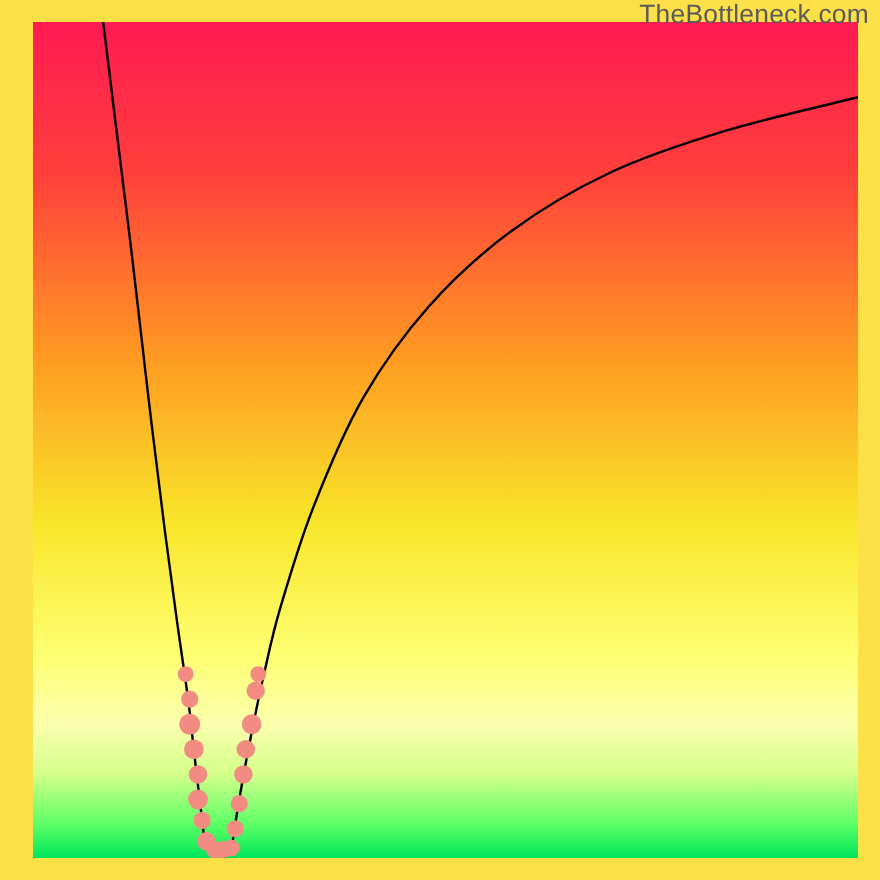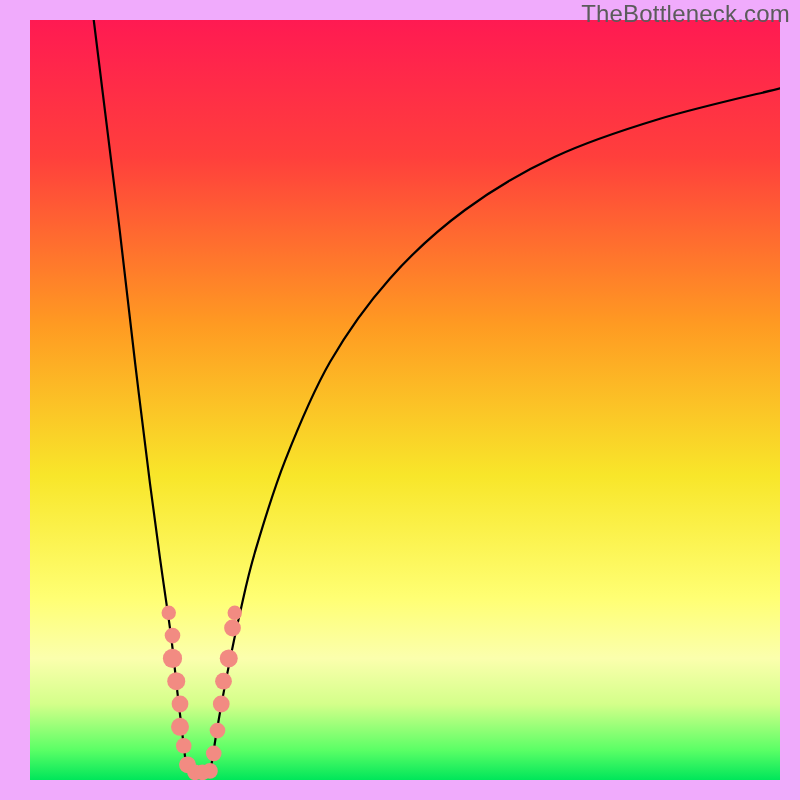--- a/index.html
+++ b/index.html
@@ -10,21 +10,21 @@
     overflow: hidden;
     background: #000;
     font-family: Arial, Helvetica, sans-serif;
   }
   .frame {
     position: absolute;
     top: 0;
     left: 0;
     width: 800px;
     height: 800px;
-    background: #f0abfc;
+    background: #fde047;
   }
   .plot {
     position: absolute;
     top: 20px;
     left: 30px;
     width: 750px;
     height: 760px;
     overflow: hidden;
   }
   .watermark {

